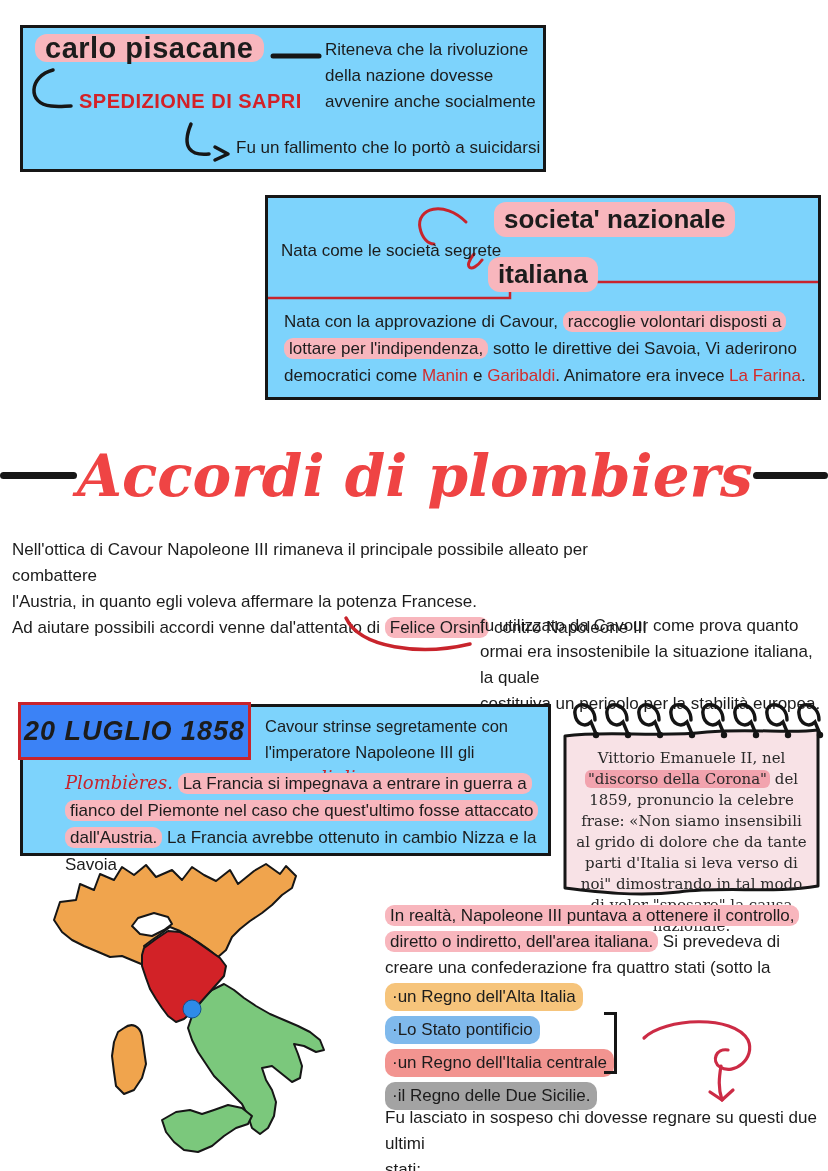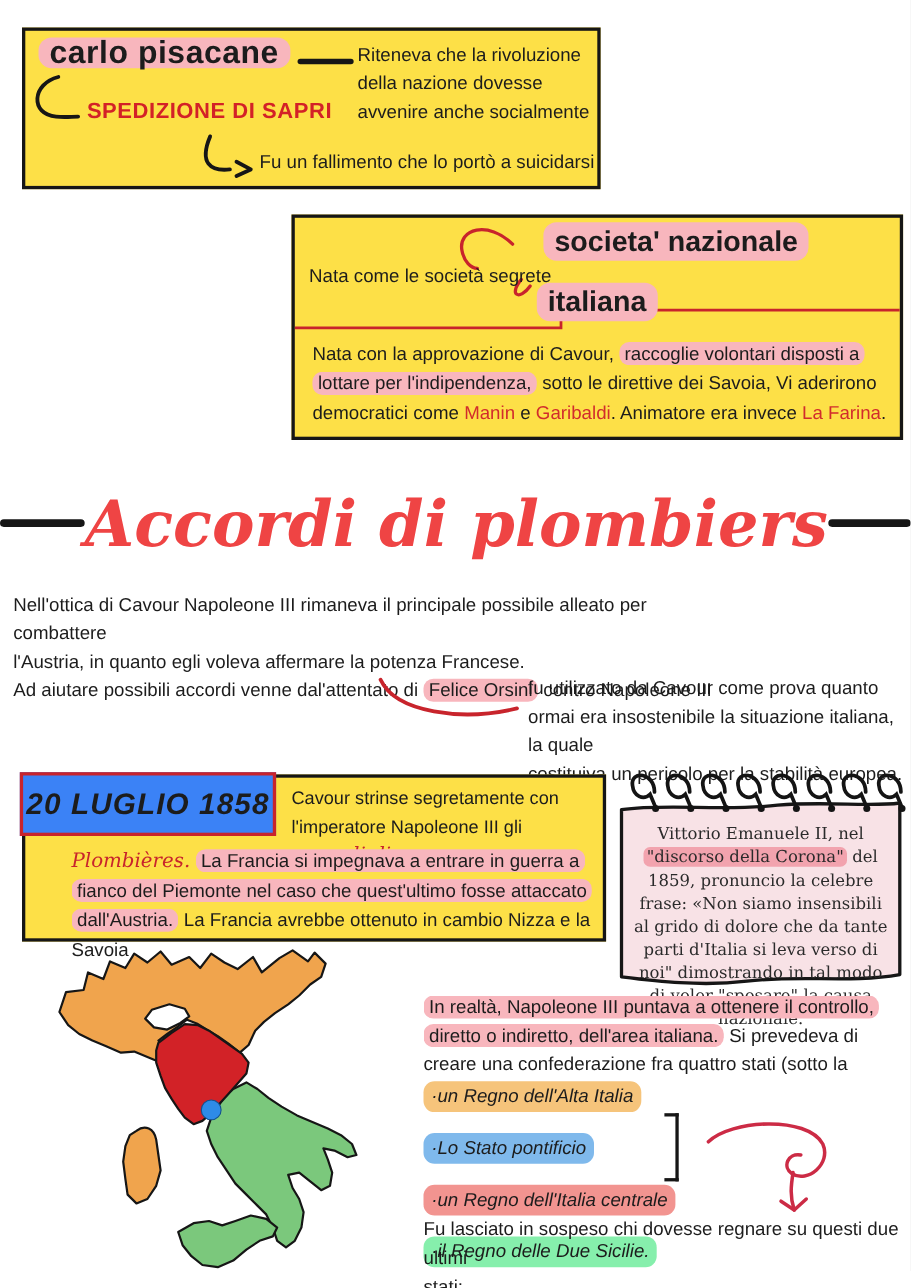--- a/index.html
+++ b/index.html
@@ -4,21 +4,21 @@
 <style>
   * { margin:0; padding:0; box-sizing:border-box; }
   html,body { background:#e8e8e8; }
   #page {
     position:relative; width:828px; height:1171px; margin:0 auto;
     background:#ffffff; overflow:hidden;
     font-family:"Liberation Sans","DejaVu Sans",sans-serif;
     color:#1c1c1c; font-size:17px; line-height:26px;
   }
   .abs { position:absolute; }
-  .box { border:3px solid #161616; background:#fde047; }
+  .box { border:3px solid #161616; background:#7dd3fc; }
   .pre { white-space:pre-line; }
 
   
   .seg-hl-pink { background:#F8B6BD; border-radius:9px; padding:1px 5px;
      box-decoration-break:clone; -webkit-box-decoration-break:clone; }
   .seg-red { color:#D22C2C; }
   .seg-red-script { color:#C8242C; font-family:"DejaVu Serif",serif; font-style:italic; font-size:18px; }
   .seg-hl-rose { background:#F2A3AE; border-radius:6px; padding:0 3px;
      box-decoration-break:clone; -webkit-box-decoration-break:clone; }
 
@@ -36,26 +36,26 @@
   .title-dash { height:7px; background:#161616; border-radius:4px; }
   #main-title { color:#ef4444; font-family:"DejaVu Serif",serif; font-style:italic;
       font-weight:bold; font-size:58px; line-height:90px; white-space:nowrap; }
 
   
   #date-badge { border:3px solid #C8242C; background:#3b82f6; display:flex;
       align-items:center; justify-content:center; font-weight:bold; font-style:italic;
       font-size:27px; letter-spacing:1px; }
 
   
-  .bullet-line { margin-bottom:19px;font-style:italic; }
+  .bullet-line { margin-bottom:5px; }
   .bullet-pill { border-radius:10px; padding:1px 7px; display:inline-block; }
   [data-hl="orange"] { background:#F6C47B; }
   [data-hl="blue"]   { background:#7FB9EC; }
   [data-hl="salmon"] { background:#F29490; }
-  [data-hl="green"]  { background:#86efac; }
+  [data-hl="green"]  { background:#a3a3a3; }
 
   
   #bracket { width:13px; height:62px; border-top:3px solid #161616;
       border-right:3px solid #161616; border-bottom:3px solid #161616; }
 
   
   #notepad-text { font-family:"DejaVu Serif",serif; font-size:15px; line-height:21px;
       text-align:center; color:#2a2a2a; }
 </style>
 </head>

